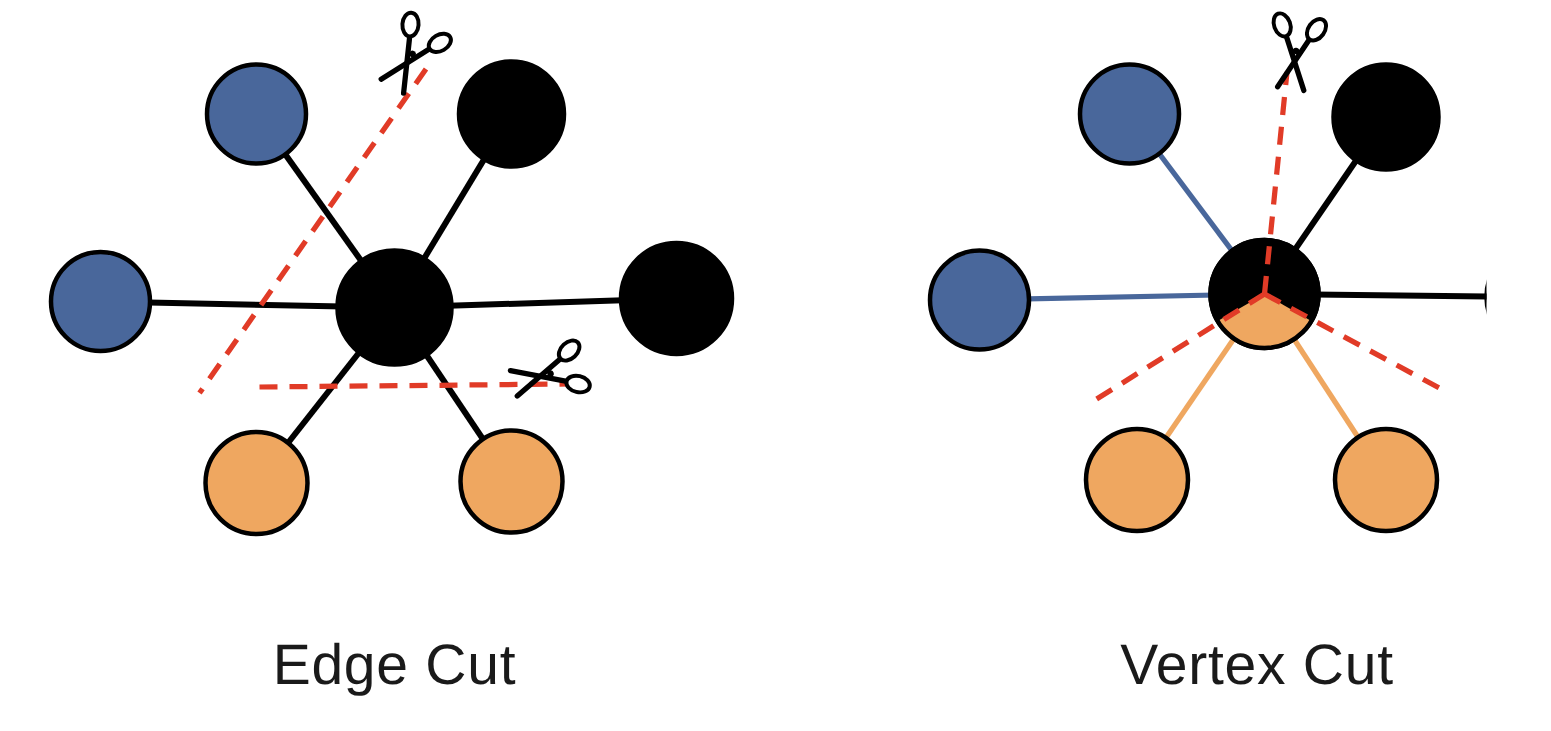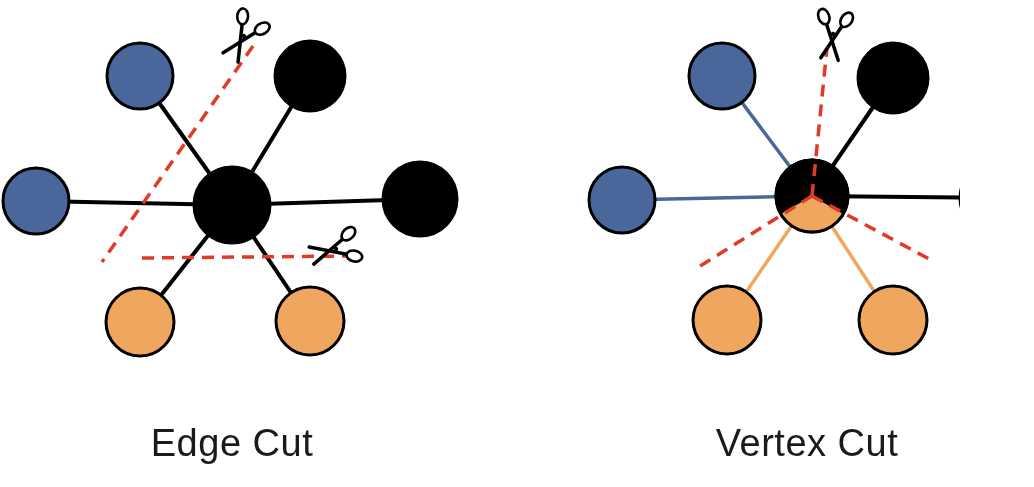--- a/index.html
+++ b/index.html
@@ -3,20 +3,21 @@
 <meta charset="utf-8">
 <style>
   html, body { margin: 0; padding: 0; background: #ffffff; }
   .stage {
     position: relative;
     width: 960px;
     height: 487px;
     background: #ffffff;
     overflow: hidden;
     font-family: "Liberation Sans", sans-serif;
+    margin-left: 31px;
   }
   svg.figure-canvas { display: block; }
   text.caption {
     font-family: "Liberation Sans", sans-serif;
     font-size: 38px;
     font-weight: 400;
     fill: #1a1a1a;
     letter-spacing: 0.5px;
   }
 </style>

